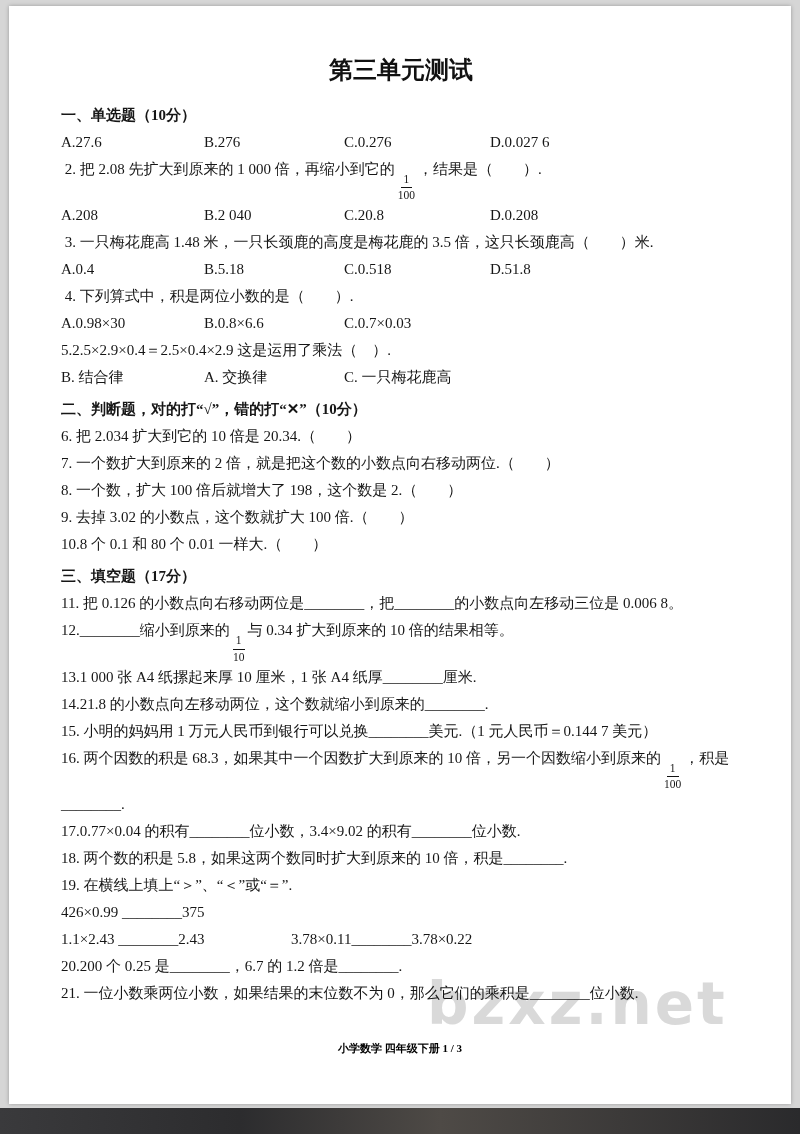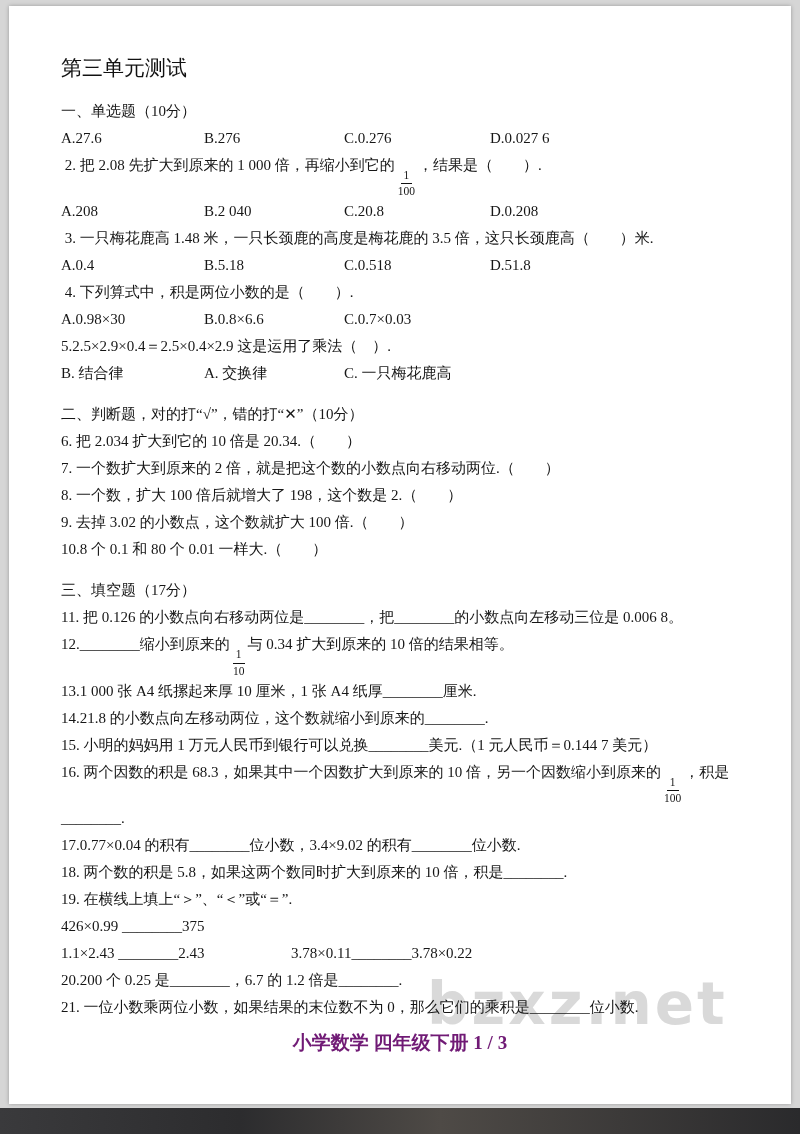--- a/index.html
+++ b/index.html
@@ -14,39 +14,39 @@
     position:absolute;left:9px;right:9px;top:6px;bottom:30px;
     background:#ffffff;
     box-shadow:0 0 4px rgba(0,0,0,.28);
   }
   .content{
     position:relative;
     padding:48px 50px 0 52px;
     z-index:2;
   }
   .title{
-    font-size:21px;font-weight:400;
+    font-size:24px;font-weight:700;text-align:center;
     margin:0 0 16px 0;color:#111;
   }
   .line{
     line-height:27px;font-size:15px;color:#161616;
     white-space:pre-wrap;
   }
-  .line.header{font-weight:400;margin-top:14px;}
+  .line.header{font-weight:700;margin-top:5px;}
   .line.options{display:grid;grid-template-columns:143px 140px 146px 1fr;white-space:pre;}
   .line.compare{display:grid;grid-template-columns:230px 1fr;white-space:pre;}
   .frac{
     display:inline-flex;flex-direction:column;align-items:center;
     vertical-align:-9px;font-size:11.5px;line-height:1.15;margin:0 3px;
   }
   .frac .num{border-bottom:1px solid #111;padding:0 3px 1px 3px;}
   .frac .den{padding-top:1px;}
   .footer{
     position:absolute;left:0;right:0;bottom:48px;
-    text-align:center;font-size:19px;font-weight:700;color:#701a75;
+    text-align:center;font-size:11px;font-weight:700;color:#000000;
     z-index:2;
   }
   .watermark{
     position:absolute;left:418px;top:964px;
     font-family:"DejaVu Sans","Liberation Sans",sans-serif;
     font-size:58px;font-weight:700;letter-spacing:3px;
     color:rgba(170,170,170,0.45);
     z-index:1;pointer-events:none;
   }
   .bottom-bar{

